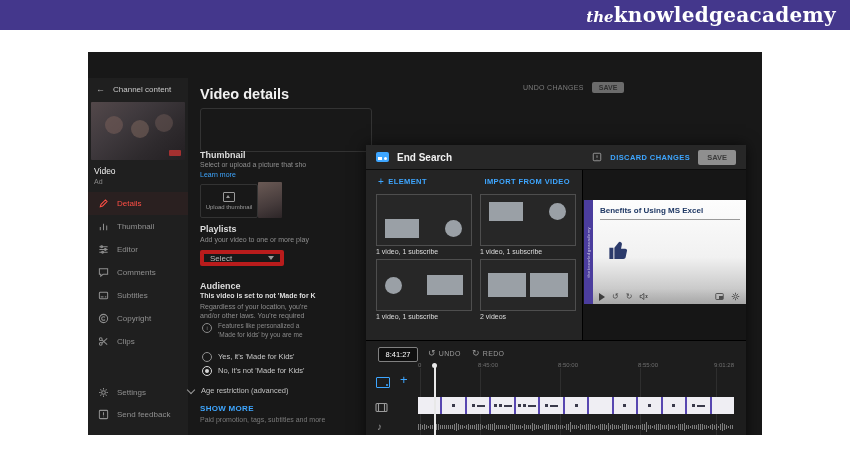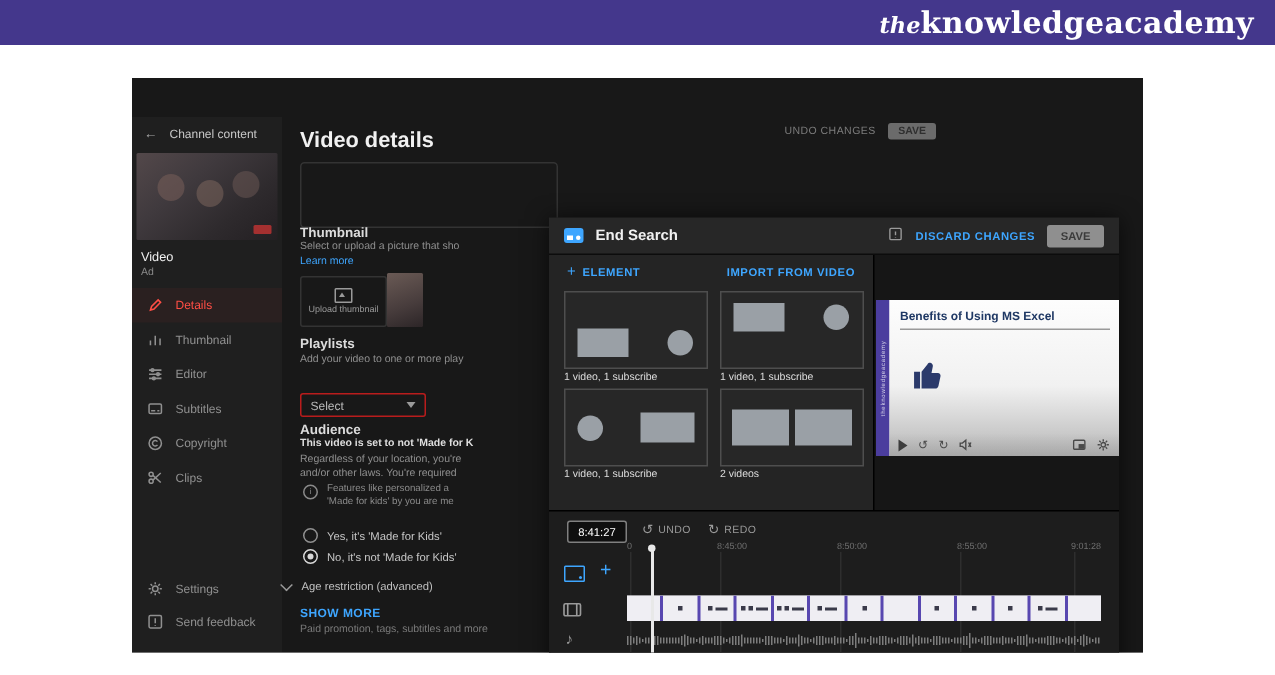--- a/index.html
+++ b/index.html
@@ -64,26 +64,26 @@
   .vd-titlebox{position:absolute;left:12px;top:30px;width:170px;height:42px;border:1px solid #333;border-radius:3px}
   .h-sec{font-size:9px;font-weight:bold;color:#dcdcdc;position:absolute;left:12px}
   .t-dim{font-size:7px;color:#8f8f8f;position:absolute;left:12px;white-space:nowrap}
   .t-link{font-size:7px;color:#3ea6ff;position:absolute;left:12px}
   .upload-tile{position:absolute;left:12px;top:106px;width:56px;height:32px;border:1px solid #333;border-radius:2px;
                display:flex;flex-direction:column;align-items:center;justify-content:center;gap:2px;color:#9a9a9a;font-size:6px}
   .upload-ic{width:10px;height:8px;border:1px solid #9a9a9a;border-radius:1px;position:relative}
   .upload-ic::after{content:"";position:absolute;left:2px;top:2px;width:0;height:0;border-left:2px solid transparent;border-right:2px solid transparent;border-bottom:3px solid #9a9a9a}
   .person-thumb{position:absolute;left:70px;top:104px;width:24px;height:36px;border-radius:1px;
                 background:linear-gradient(160deg,#6a5a55 0%,#473c3c 60%,#2c2527 100%)}
-  .selectbox{position:absolute;left:12px;top:184px;width:84px;height:16px;border:1px solid #b91c1c;border-radius:2px;
+  .selectbox{position:absolute;left:12px;top:172px;width:84px;height:16px;border:4px solid #b91c1c;border-radius:2px;
              display:flex;align-items:center;justify-content:space-between;padding:0 6px;box-sizing:border-box;color:#bbb;font-size:8px}
   .caret{width:0;height:0;border-left:3px solid transparent;border-right:3px solid transparent;border-top:4px solid #9a9a9a}
   .notice{position:absolute;left:14px;top:244px;display:flex;gap:6px;color:#8a8a8a;font-size:6.5px;line-height:1.35}
   .info-i{width:8px;height:8px;border:1px solid #8a8a8a;border-radius:50%;flex:none;font-size:5.5px;text-align:center;line-height:8px;margin-top:1px}
-  .radio-row{position:absolute;left:14px;display:flex;align-items:center;gap:6px;font-size:7.5px;color:#c7c7c7;white-space:nowrap}
+  .radio-row{position:absolute;left:14px;display:flex;align-items:flex-start;gap:6px;font-size:7.5px;color:#c7c7c7;white-space:nowrap}
   .rad{width:8px;height:8px;border:1px solid #909090;border-radius:50%;flex:none;position:relative}
   .rad.sel{border-color:#d8d8d8}
   .rad.sel::after{content:"";position:absolute;left:2px;top:2px;width:4px;height:4px;border-radius:50%;background:#d8d8d8}
   .age-row{position:absolute;left:0;top:308px;display:flex;align-items:center;gap:7px;color:#c0c0c0;font-size:7.5px}
   .chev{width:5px;height:5px;border-right:1.3px solid #9a9a9a;border-bottom:1.3px solid #9a9a9a;transform:rotate(45deg);margin-top:-2px}
   .showmore{position:absolute;left:12px;top:326px;font-size:8px;font-weight:bold;color:#3ea6ff;letter-spacing:.3px}
   .foot-note{position:absolute;left:12px;top:338px;font-size:7px;color:#7a7a7a;white-space:nowrap}
 
   
   .overlay{position:absolute;left:278px;top:93px;width:380px;height:302px;background:#212121;
@@ -194,20 +194,28 @@
               <svg viewBox="0 0 12 12">
                 <line x1="1.5" y1="3" x2="10.5" y2="3"></line>
                 <line x1="1.5" y1="6" x2="10.5" y2="6"></line>
                 <line x1="1.5" y1="9" x2="10.5" y2="9"></line>
                 <circle cx="4" cy="3" r="1"></circle>
                 <circle cx="8" cy="6" r="1"></circle>
                 <circle cx="5" cy="9" r="1"></circle>
               </svg>
             </span>
             <span>Editor</span>
+          </div>
+          <div class="snav-item">
+            <span class="sicon">
+              <svg viewBox="0 0 12 12">
+                <path d="M1.5 2h9v6h-5l-2.5 2v-2h-1.5z"></path>
+              </svg>
+            </span>
+            <span>Comments</span>
           </div>
           <div class="snav-item">
             <span class="sicon">
               <svg viewBox="0 0 12 12">
                 <rect x="1.5" y="2.5" width="9" height="7" rx="1"></rect>
                 <line x1="3" y1="7.5" x2="6" y2="7.5"></line>
                 <line x1="7.5" y1="7.5" x2="9" y2="7.5"></line>
               </svg>
             </span>
             <span>Subtitles</span>

